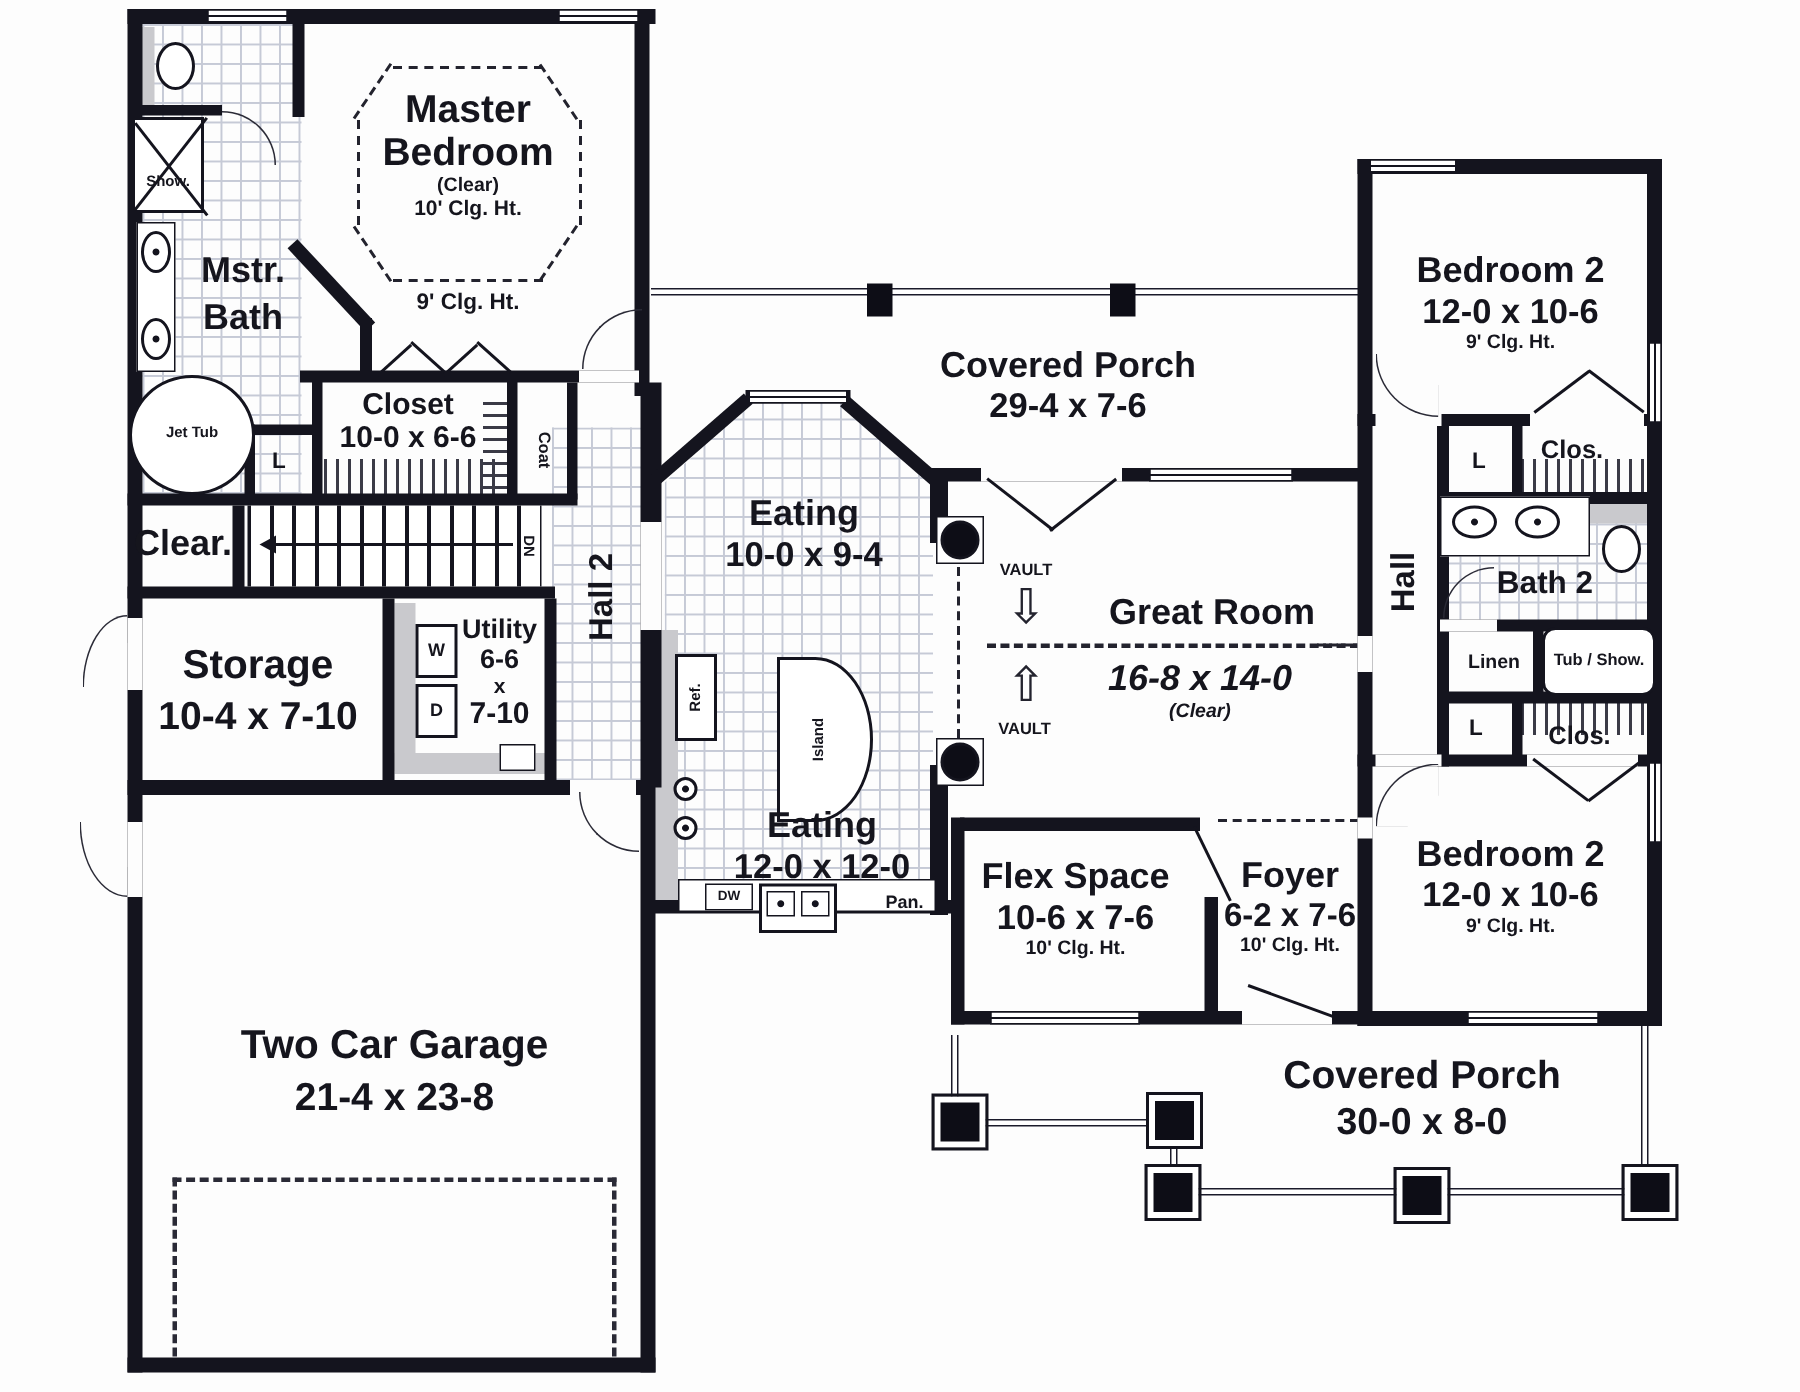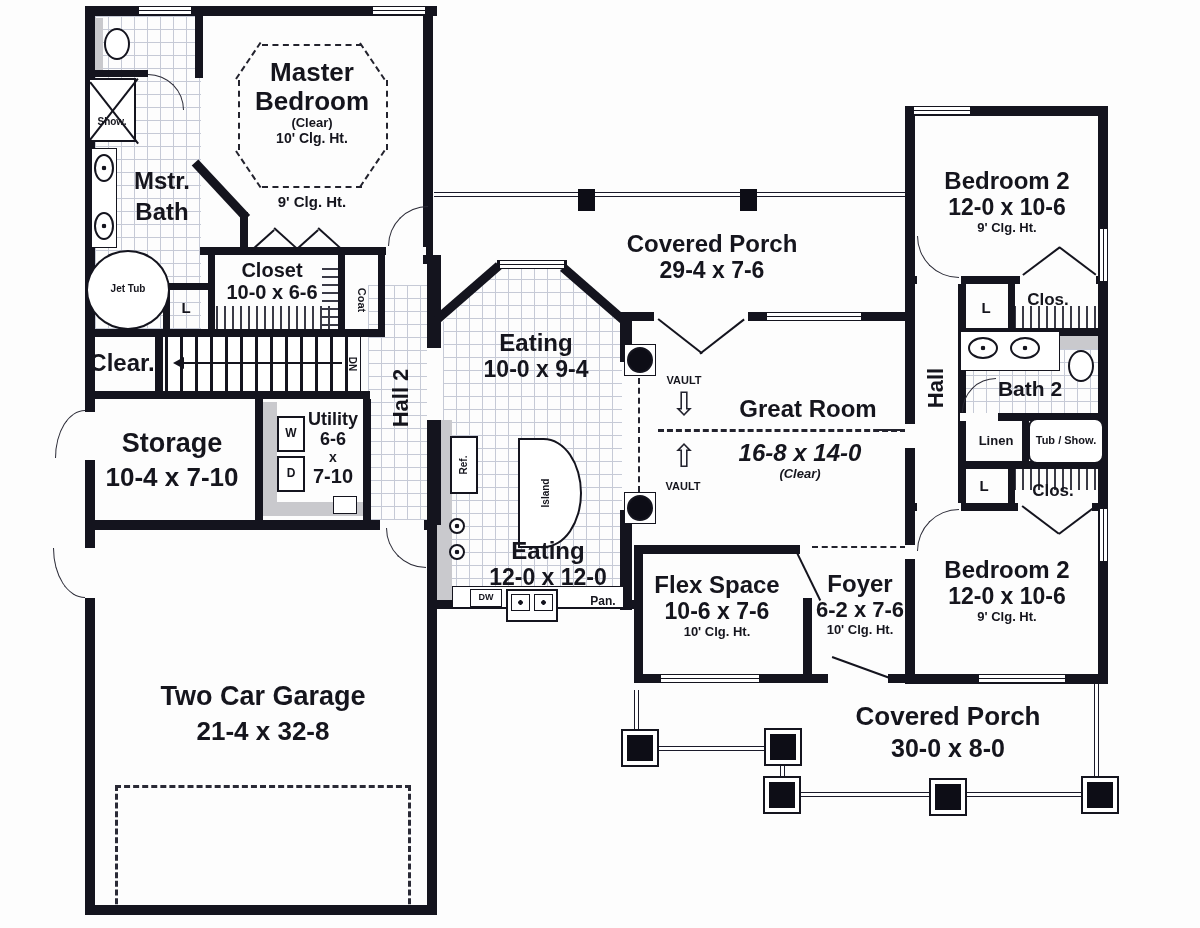--- a/index.html
+++ b/index.html
@@ -326,21 +326,21 @@
   <div class="lbl" style="left:1066px;top:434px;font-size:11px;">Tub / Show.</div>
   <div class="lbl" style="left:1048px;top:290px;font-size:17px;">Clos.</div>
   <div class="lbl" style="left:1053px;top:481px;font-size:17px;">Clos.</div>
 
   <div class="lbl" style="left:186px;top:300px;font-size:15px;">L</div>
   <div class="lbl" style="left:986px;top:300px;font-size:15px;">L</div>
   <div class="lbl" style="left:984px;top:478px;font-size:15px;">L</div>
 
   <div class="lbl" style="left:263px;top:678px;font-size:27px;line-height:1.35;">
     <span style="display:block;">Two Car Garage</span>
-    <span style="display:block;font-size:26px;">21-4 x 32-8</span>
+    <span style="display:block;font-size:26px;">21-4 x 23-8</span>
   </div>
 
   <div class="lbl" style="left:948px;top:700px;font-size:26px;line-height:1.25;">
     <span style="display:block;">Covered Porch</span>
     <span style="display:block;font-size:25px;">30-0 x 8-0</span>
   </div>
 
   <div class="lbl" style="left:112px;top:116px;font-size:10px;">Show.</div>
   <div class="lbl" style="left:128px;top:283px;font-size:10px;">Jet Tub</div>
   <div class="lbl rot90" style="left:362px;top:300px;font-size:11px;">Coat</div>

